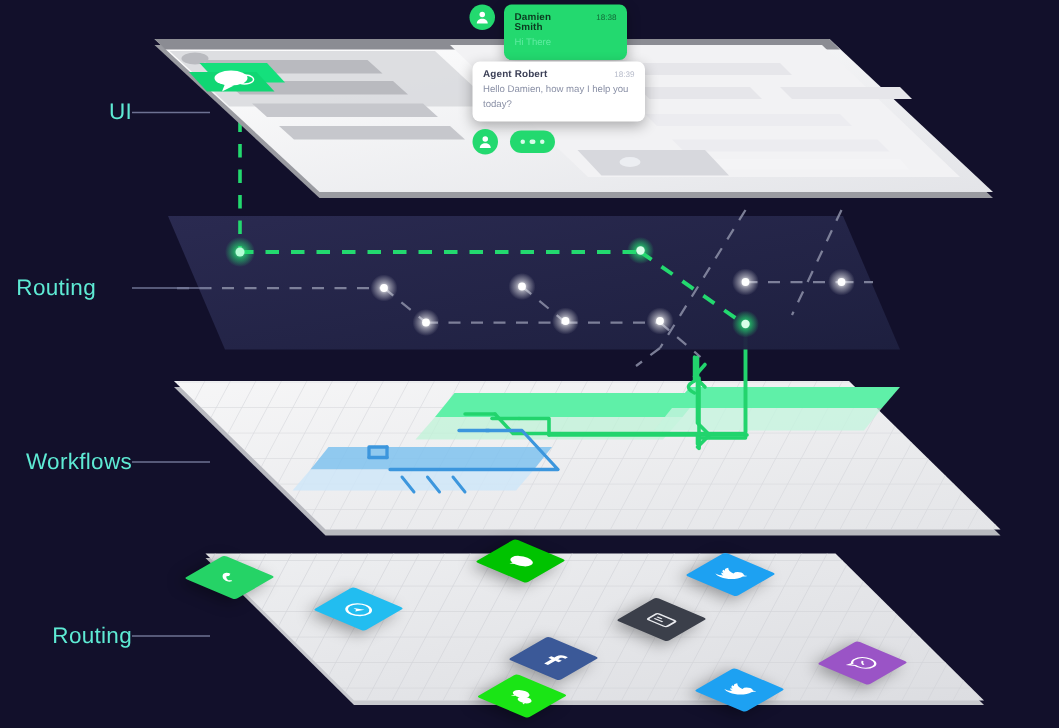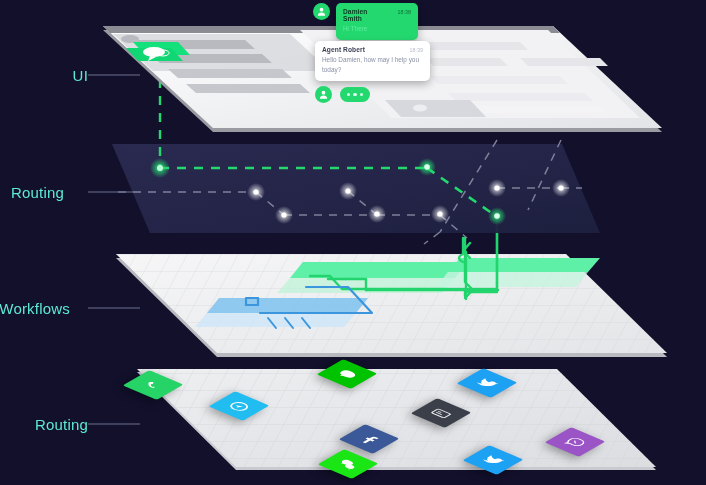--- a/index.html
+++ b/index.html
@@ -290,21 +290,21 @@
       <path d="M163,50 a6,3 0 1,0 0.1,0" fill="none" stroke="#ffffff" stroke-width="1"></path>
     </g>
   </svg>
 
   <div class="axis-label" style="right:618px; top:75px;">UI</div>
   <div class="axis-rule" style="left:88px;  top:75px;  width:52px;"></div>
 
   <div class="axis-label" style="right:642px; top:192px;">Routing</div>
   <div class="axis-rule" style="left:88px;  top:192px; width:52px;"></div>
 
-  <div class="axis-label" style="right:636px; top:308px;margin-left:20px;">Workflows</div>
+  <div class="axis-label" style="right:618px; top:308px;margin-left:20px;">Workflows</div>
   <div class="axis-rule" style="left:88px;  top:308px; width:52px;"></div>
 
   <div class="axis-label" style="right:618px; top:424px;">Routing</div>
   <div class="axis-rule" style="left:88px;  top:424px; width:52px;"></div>
 
   <div class="avatar" style="left:313px; top:3px;">
     <svg viewBox="0 0 24 24" fill="#fff">
       <circle cx="12" cy="8" r="4"></circle>
         <path d="M4 21c0-4.4 3.6-7 8-7s8 2.6 8 7z"></path>
     </svg>

